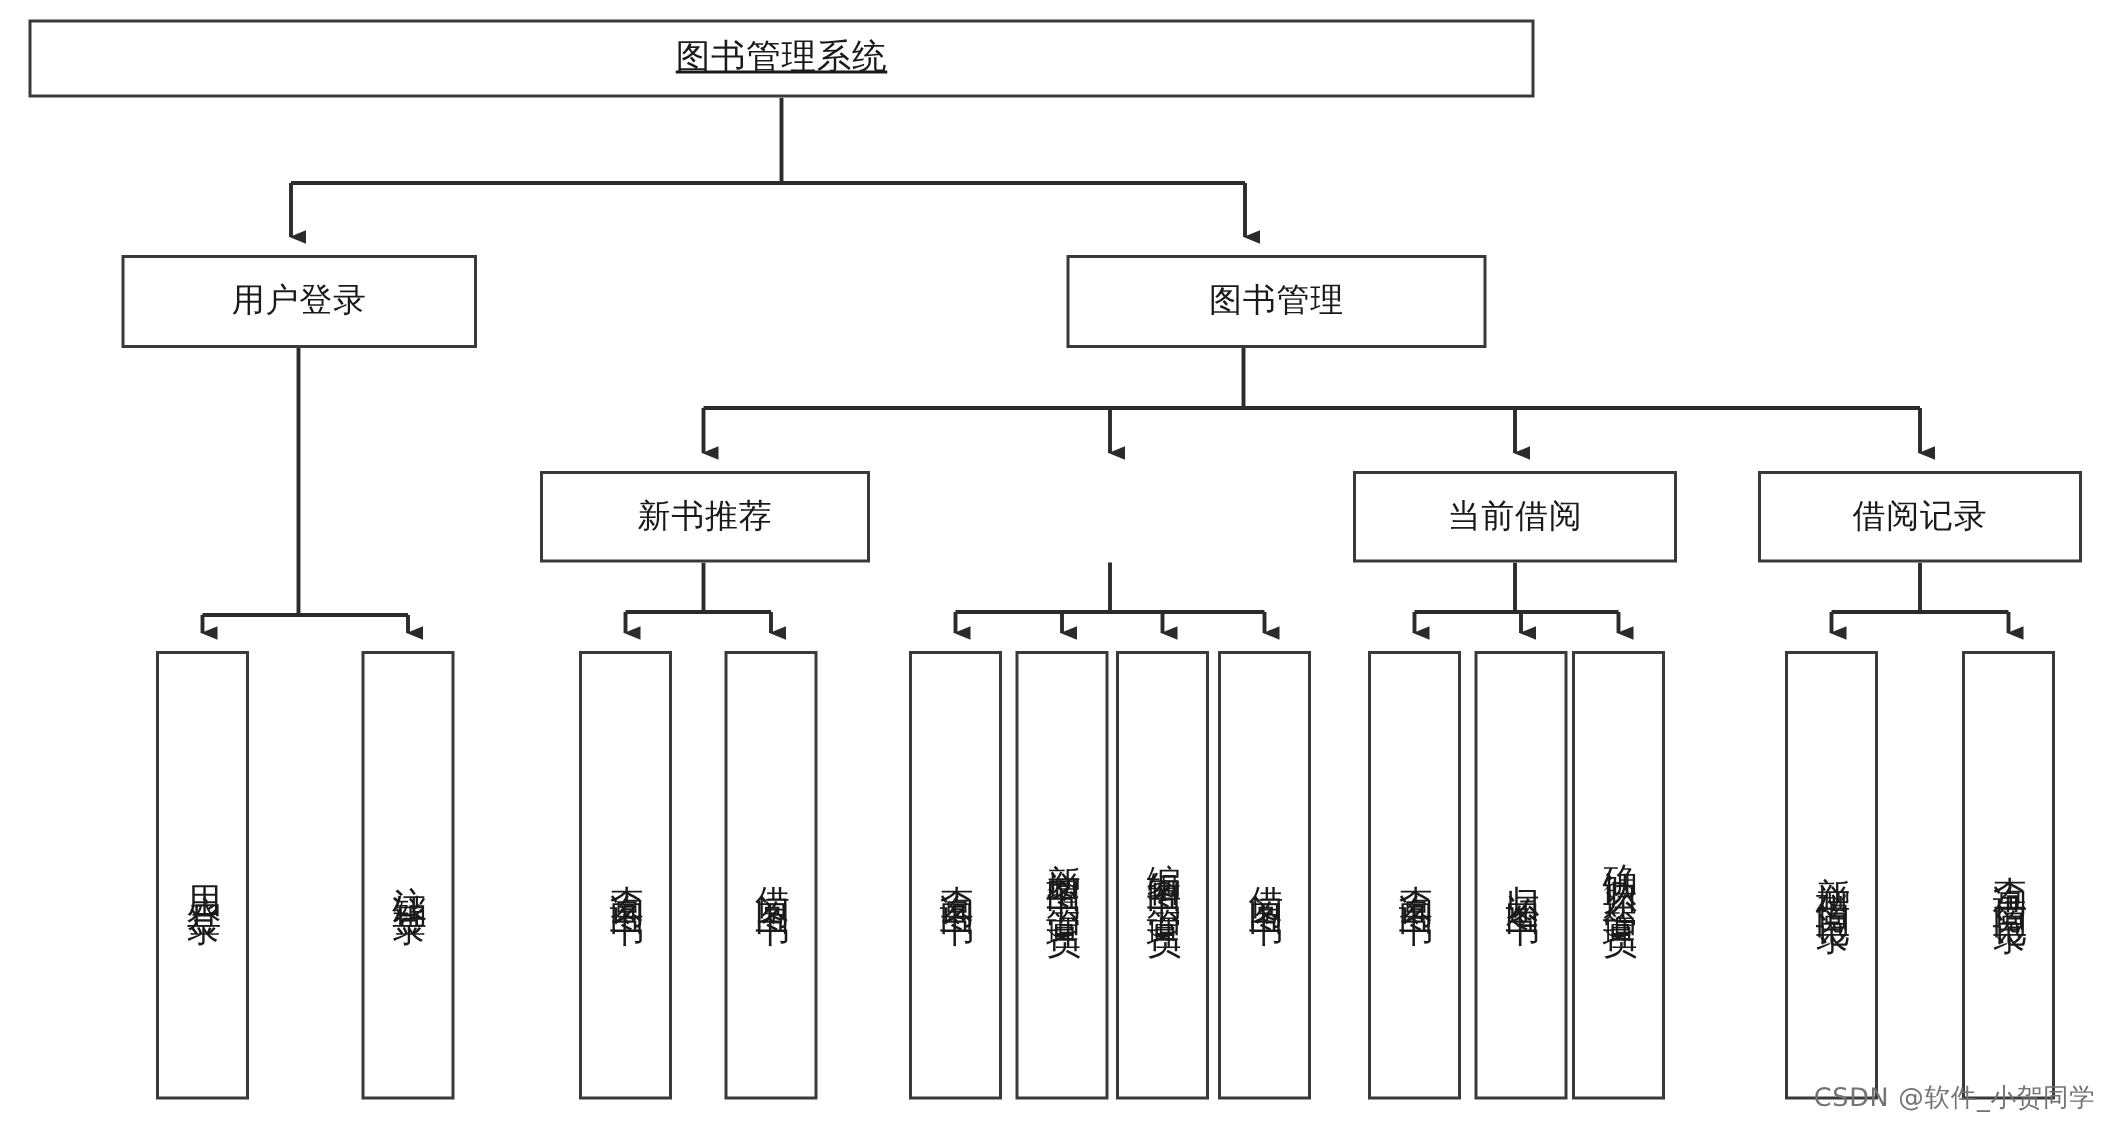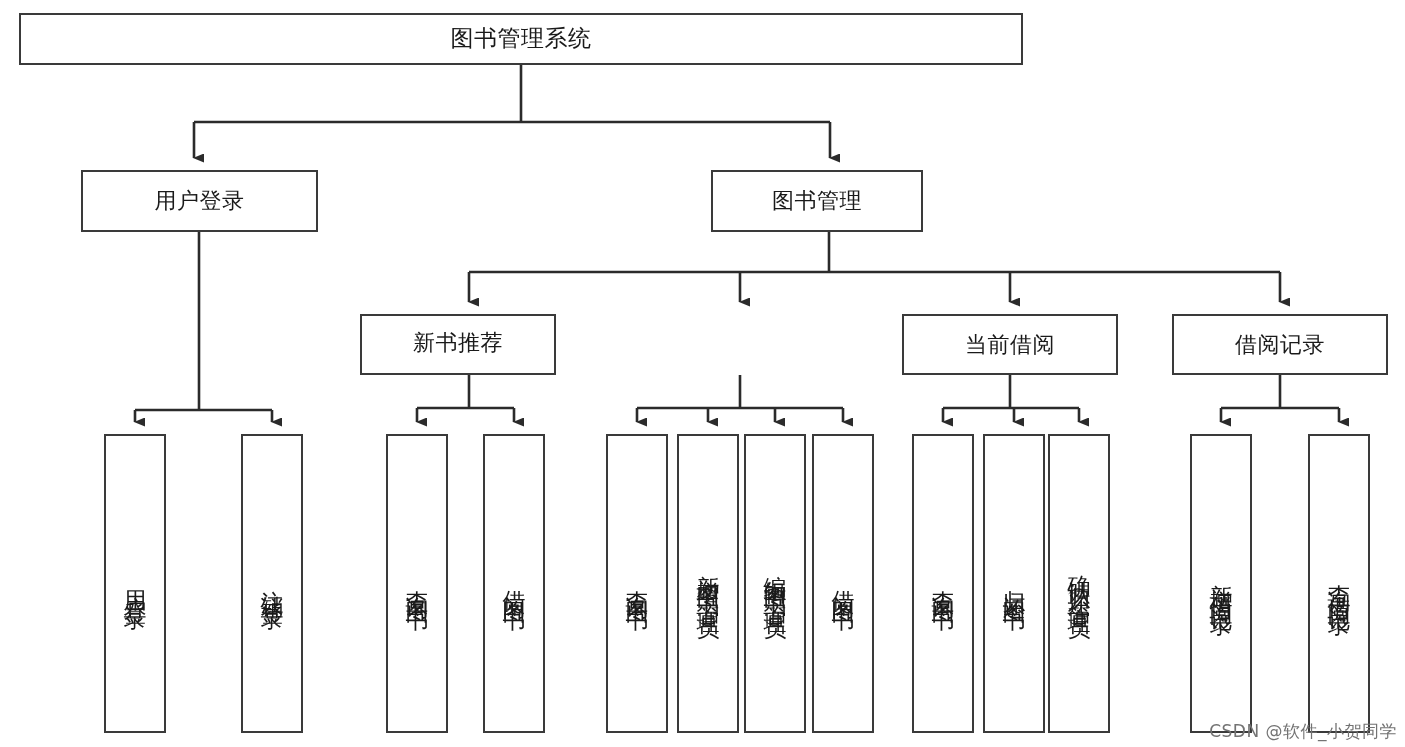--- a/index.html
+++ b/index.html
@@ -135,32 +135,32 @@
     </g>
 
     <g stroke="#2b2b2b" stroke-width="2.6" fill="none">
       <path d="M 1280,375 L 1280,408"></path>
       <path d="M 1221,408 L 1339,408"></path>
       <path d="M 1221,408 L 1221,422" marker-end="url(#arrowhead)"></path>
       <path d="M 1339,408 L 1339,422" marker-end="url(#arrowhead)"></path>
     </g>
   </svg>
 
-  <div class="node horizontal root" style="left:19px; top:13px; width:1004px; height:52px;">
+  <div class="node horizontal root" style="left:19px; top:13px; width:1004px; height:52px;text-decoration:underline;">
     <span class="node-label">图书管理系统</span>
   </div>
 
   <div class="node horizontal" style="left:81px; top:170px; width:237px; height:62px;">
     <span class="node-label">用户登录</span>
   </div>
-  <div class="node horizontal" style="left:711px; top:170px; width:212px; height:62px;">
+  <div class="node horizontal" style="left:711px; top:170px; width:280px; height:62px;">
     <span class="node-label">图书管理</span>
   </div>
 
-  <div class="node horizontal" style="left:360px; top:314px; width:196px; height:61px;font-family:Liberation Mono, monospace;">
+  <div class="node horizontal" style="left:360px; top:314px; width:220px; height:61px;">
     <span class="node-label">新书推荐</span>
   </div>
   <div class="node horizontal" style="left:1172px; top:314px; width:216px; height:61px;">
     <span class="node-label">借阅记录</span>
   </div>
   <div class="node horizontal" style="left:902px; top:314px; width:216px; height:61px;">
     <span class="node-label">当前借阅</span>
   </div>
 
   <div class="node vertical" style="left:104px; top:434px; width:62px; height:299px;">

